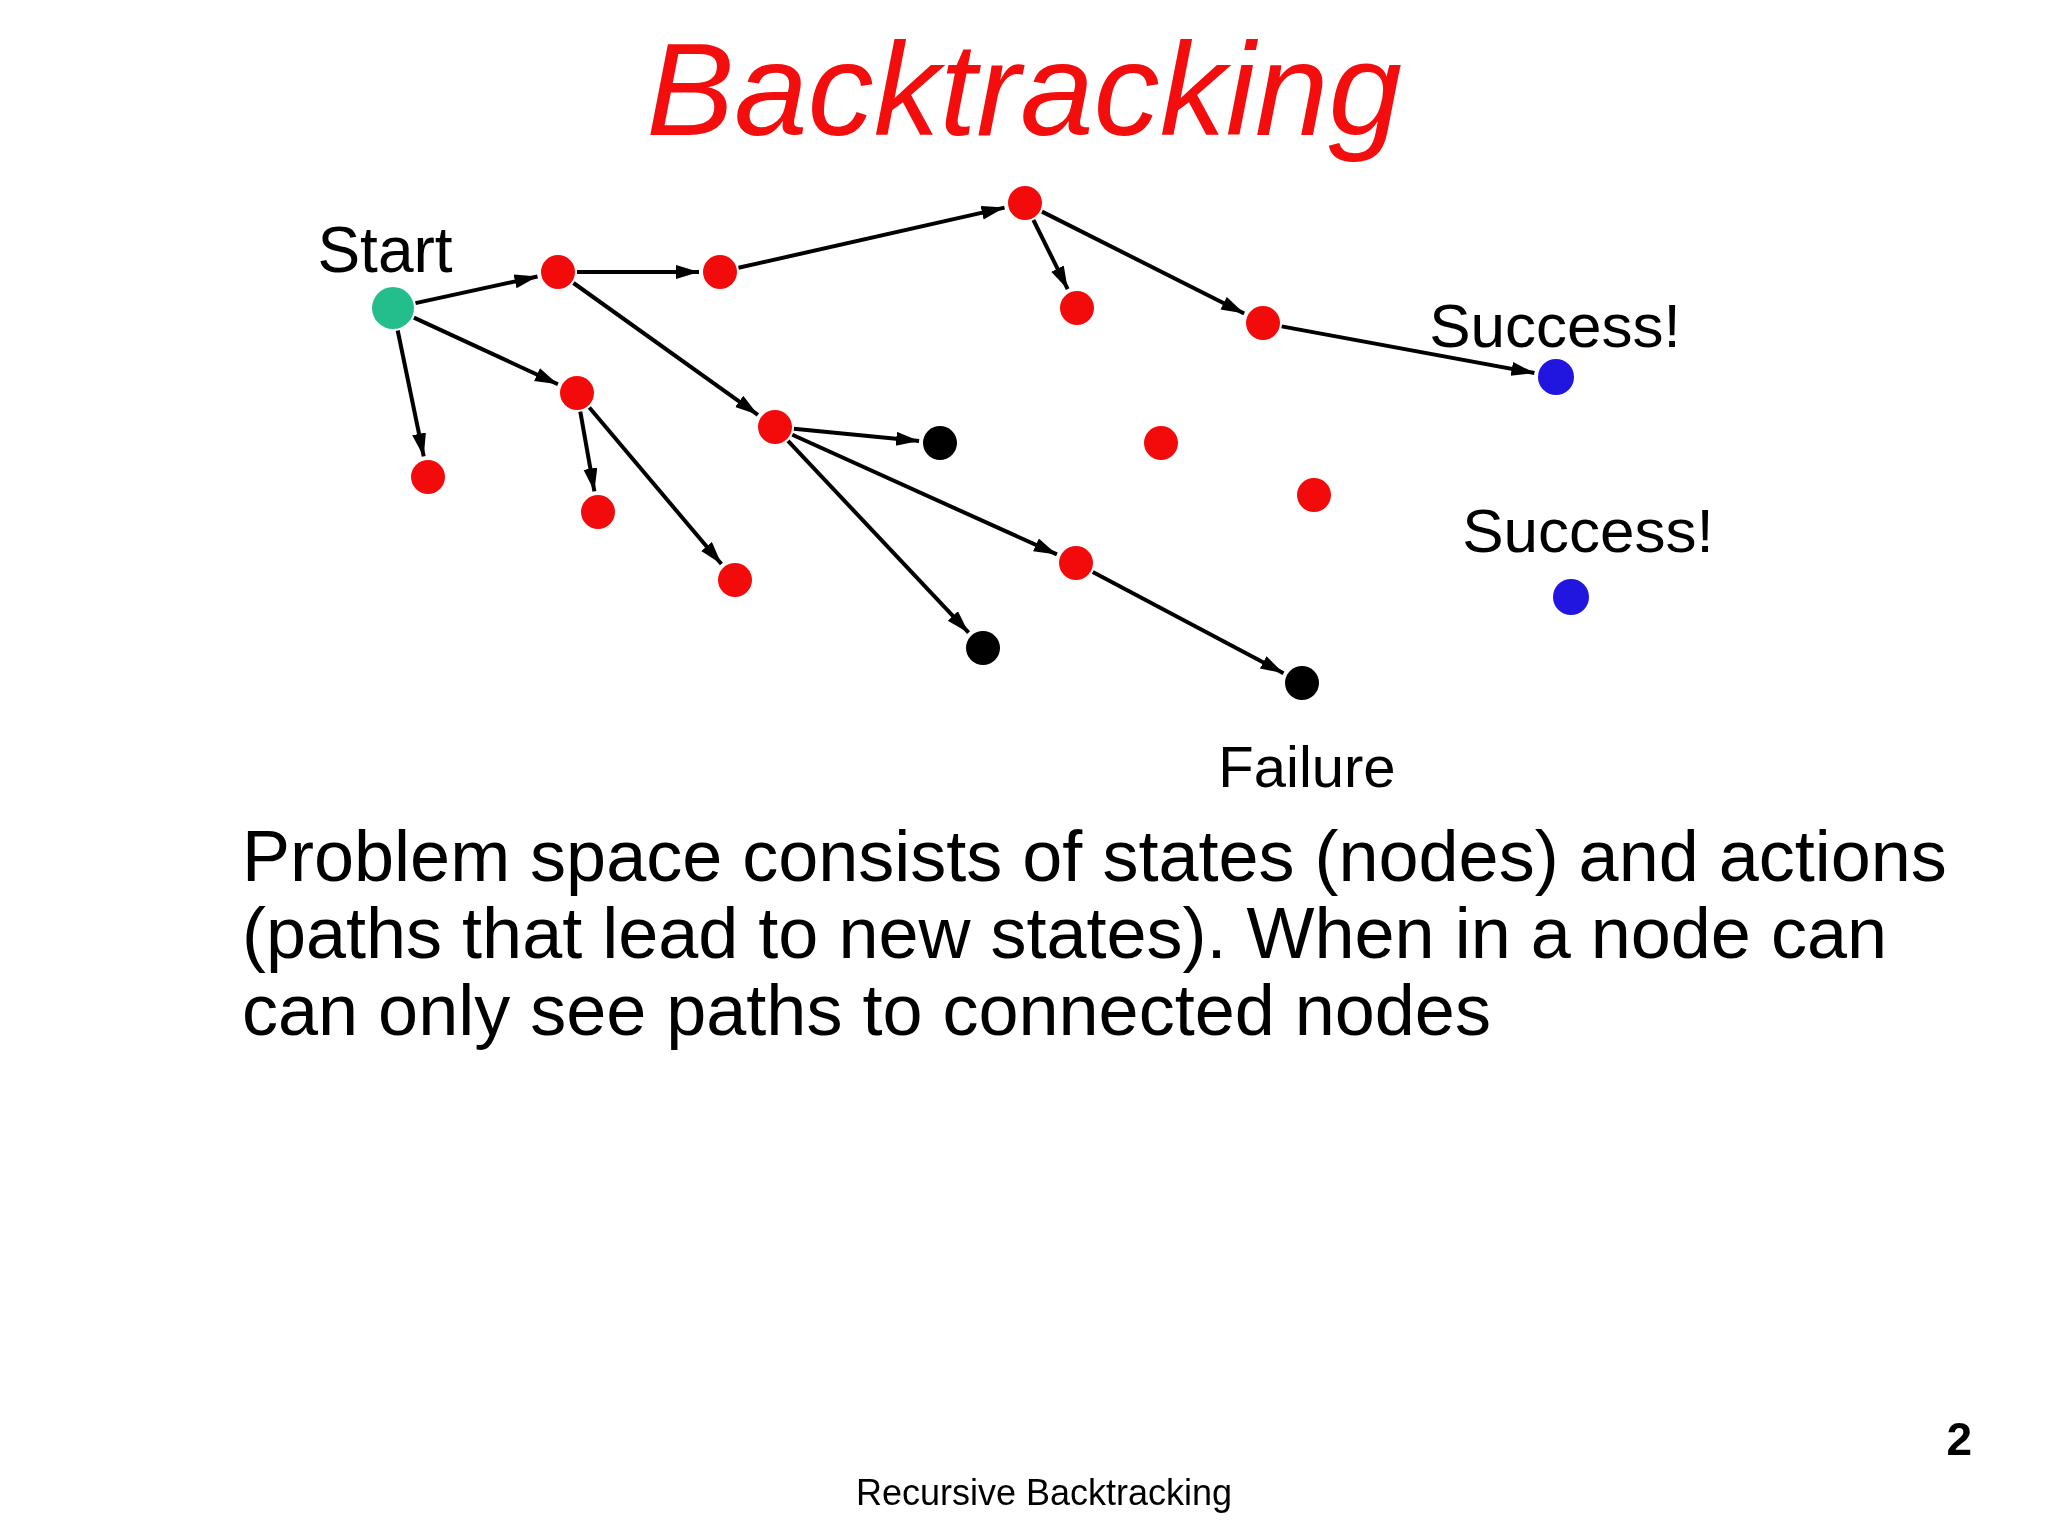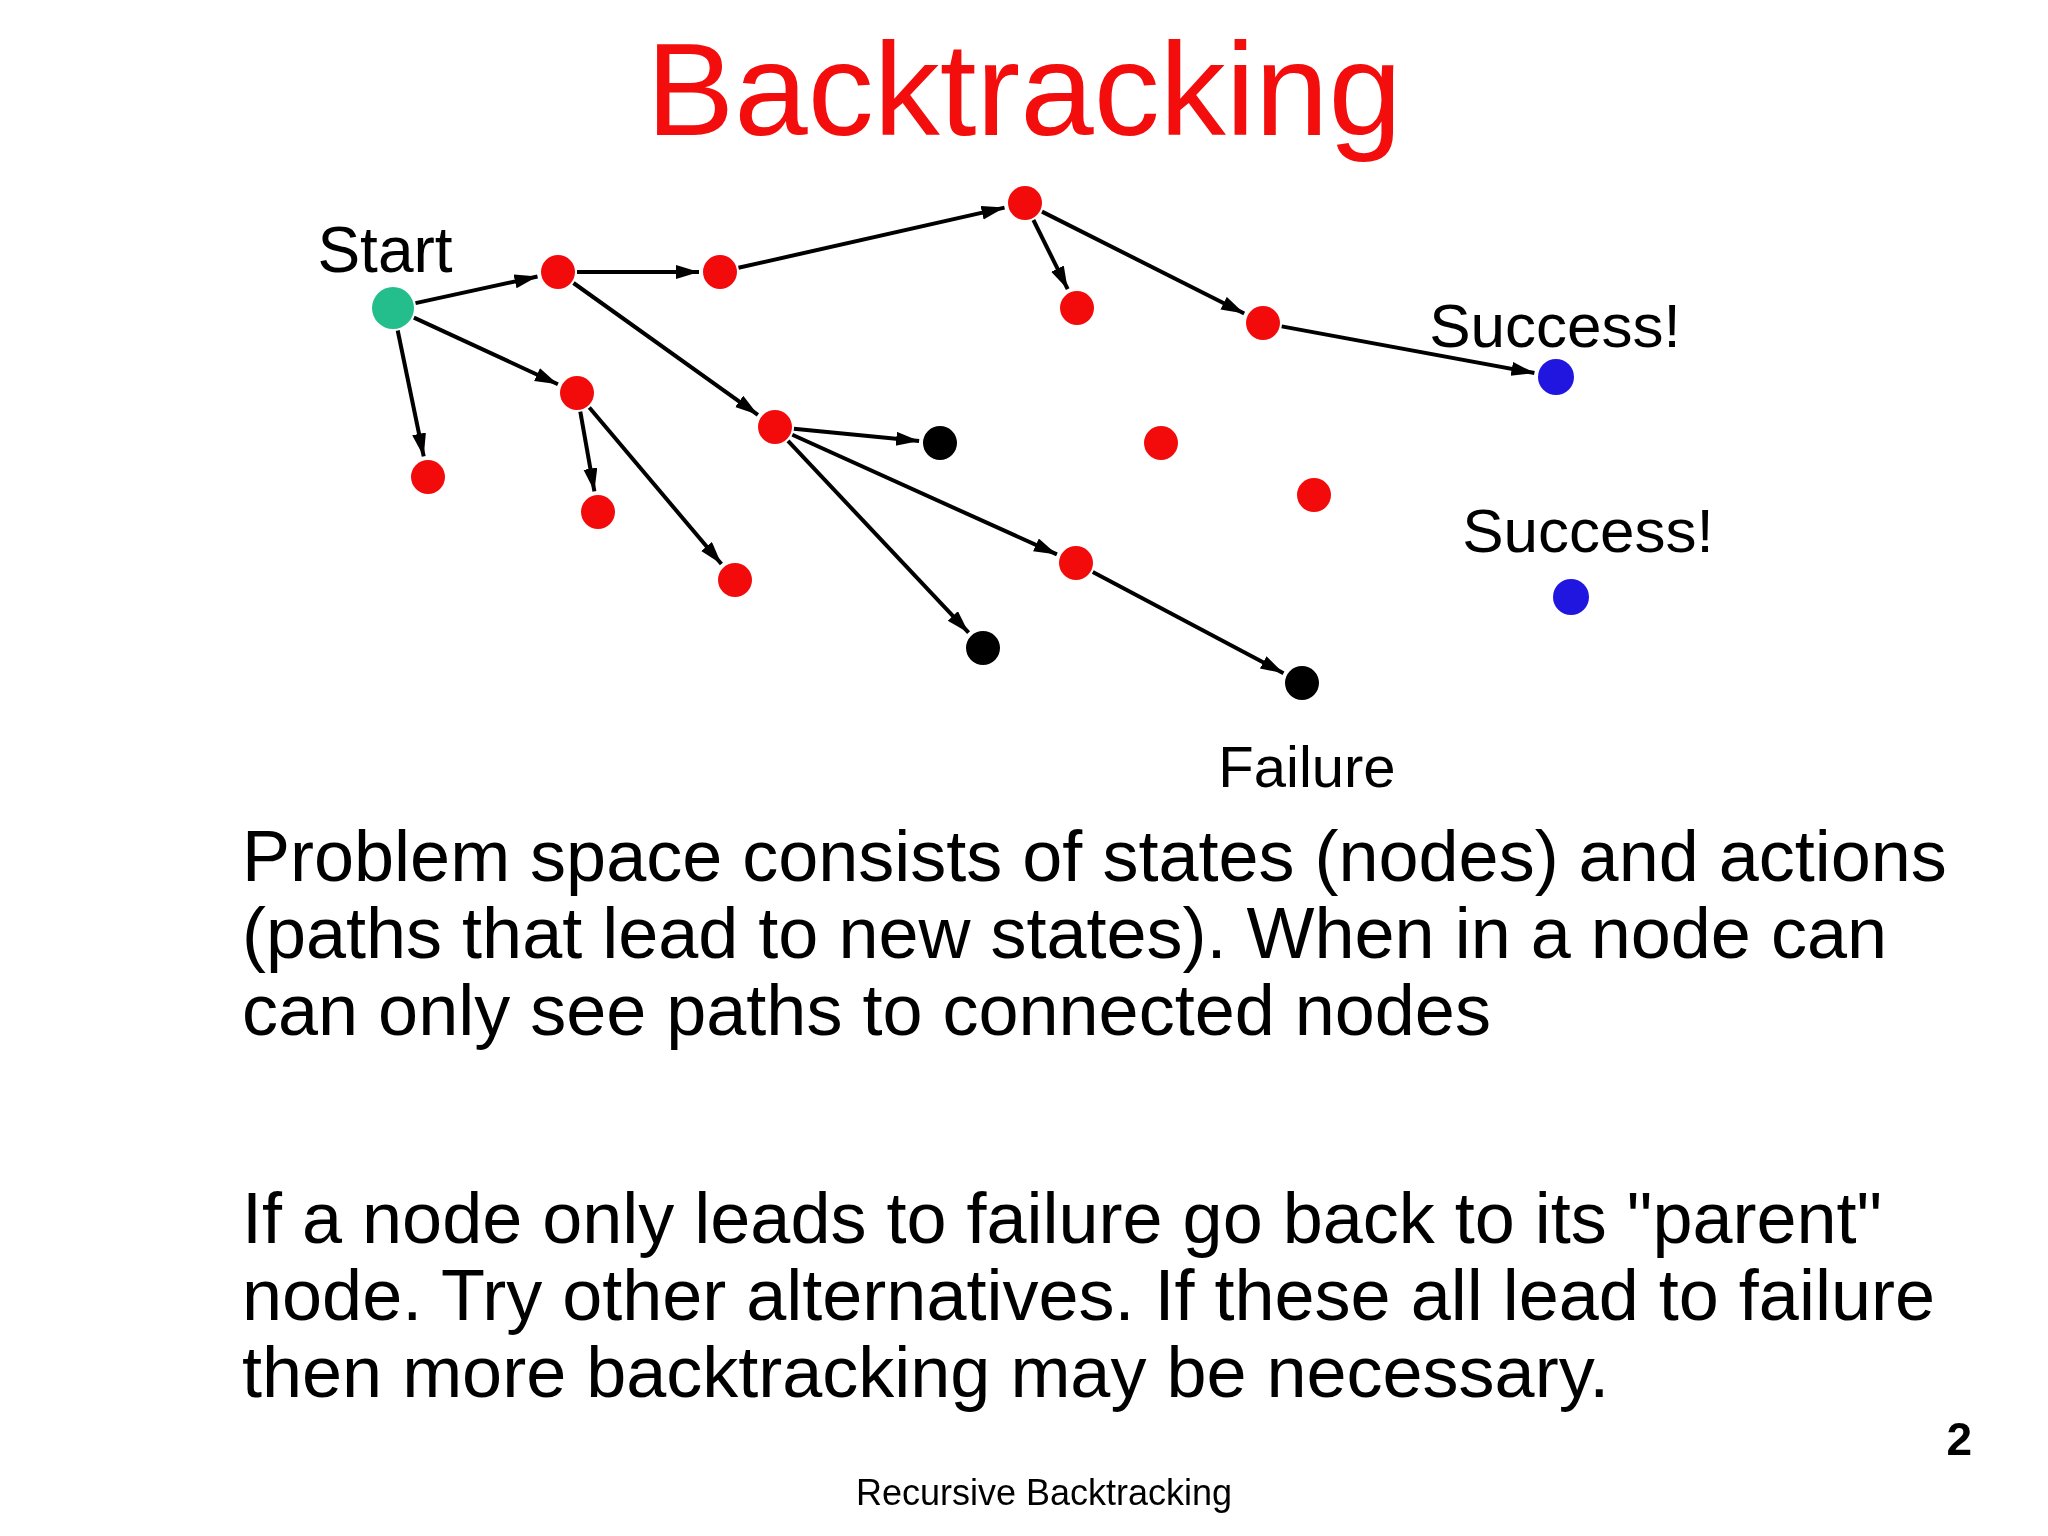--- a/index.html
+++ b/index.html
@@ -65,21 +65,21 @@
     top: 1412px;
     font-size: 46px;
     font-weight: bold;
   }
 </style>
 </head>
 <body>
 
 <div class="slide">
 
-  <h1 class="title" style="color: rgb(243, 13, 13);">Backtracking</h1>
+  <h1 class="title" style="color: rgb(243, 13, 13); font-style: italic;">Backtracking</h1>
 
   <svg id="diagram" viewBox="0 0 2048 1536" xmlns="http://www.w3.org/2000/svg">
     <defs>
       <marker id="arrowhead" markerUnits="userSpaceOnUse" markerWidth="25" markerHeight="16" refX="23" refY="7" orient="auto">
         <path d="M0,0 L23,7 L0,14 Z" fill="#000000"></path>
       </marker>
     </defs>
     <g id="edges-layer">
         <line x1="415.5" y1="303.1" x2="537.5" y2="276.5" stroke="#000000" stroke-width="4" marker-end="url(#arrowhead)"></line>
         <line x1="577.0" y1="272.0" x2="699.0" y2="272.0" stroke="#000000" stroke-width="4" marker-end="url(#arrowhead)"></line>
@@ -122,20 +122,17 @@
         <text x="385" y="272" text-anchor="middle" font-size="64" fill="#000000">Start</text>
         <text x="1555" y="347" text-anchor="middle" font-size="62" fill="#000000">Success!</text>
         <text x="1588" y="552" text-anchor="middle" font-size="62" fill="#000000">Success!</text>
         <text x="1307" y="787" text-anchor="middle" font-size="58" fill="#000000">Failure</text>
       </g>
   </svg>
 
   <p class="body-text para1">Problem space consists of states (nodes) and actions
 (paths that lead to new states). When in a node can
 can only see paths to connected nodes</p>
-  <p class="body-text para2">If a node only leads to failure go back to its "parent"
-node. Try other alternatives. If these all lead to failure
-then more backtracking may be necessary.</p>
 
   <div class="footer-center">Recursive Backtracking</div>
   <div class="page-number">2</div>
 
 </div>
 
 </body></html>

